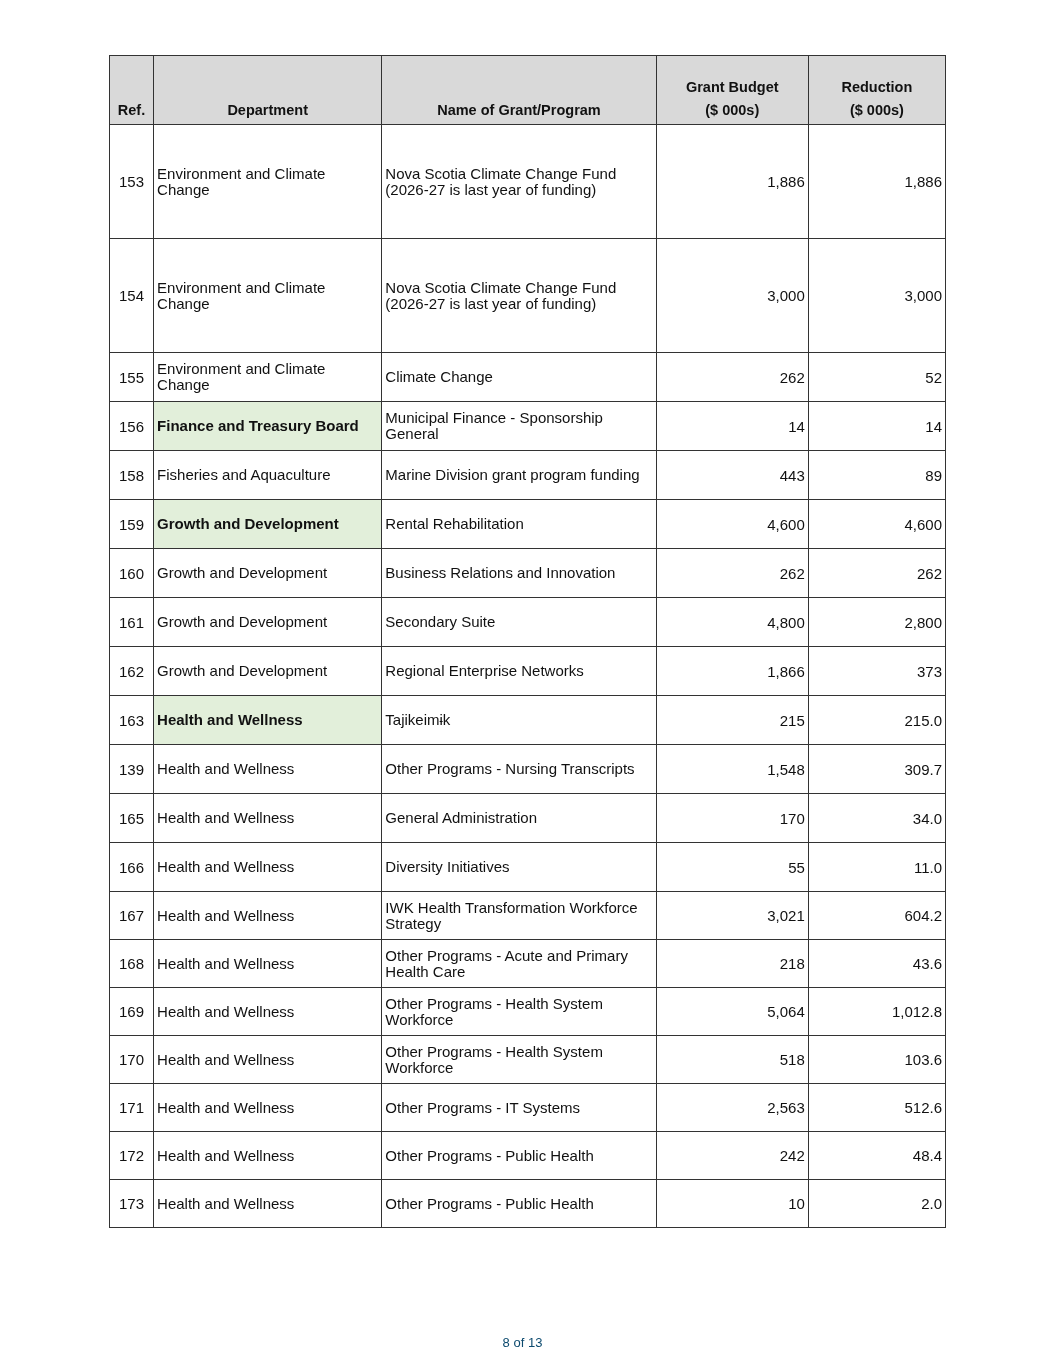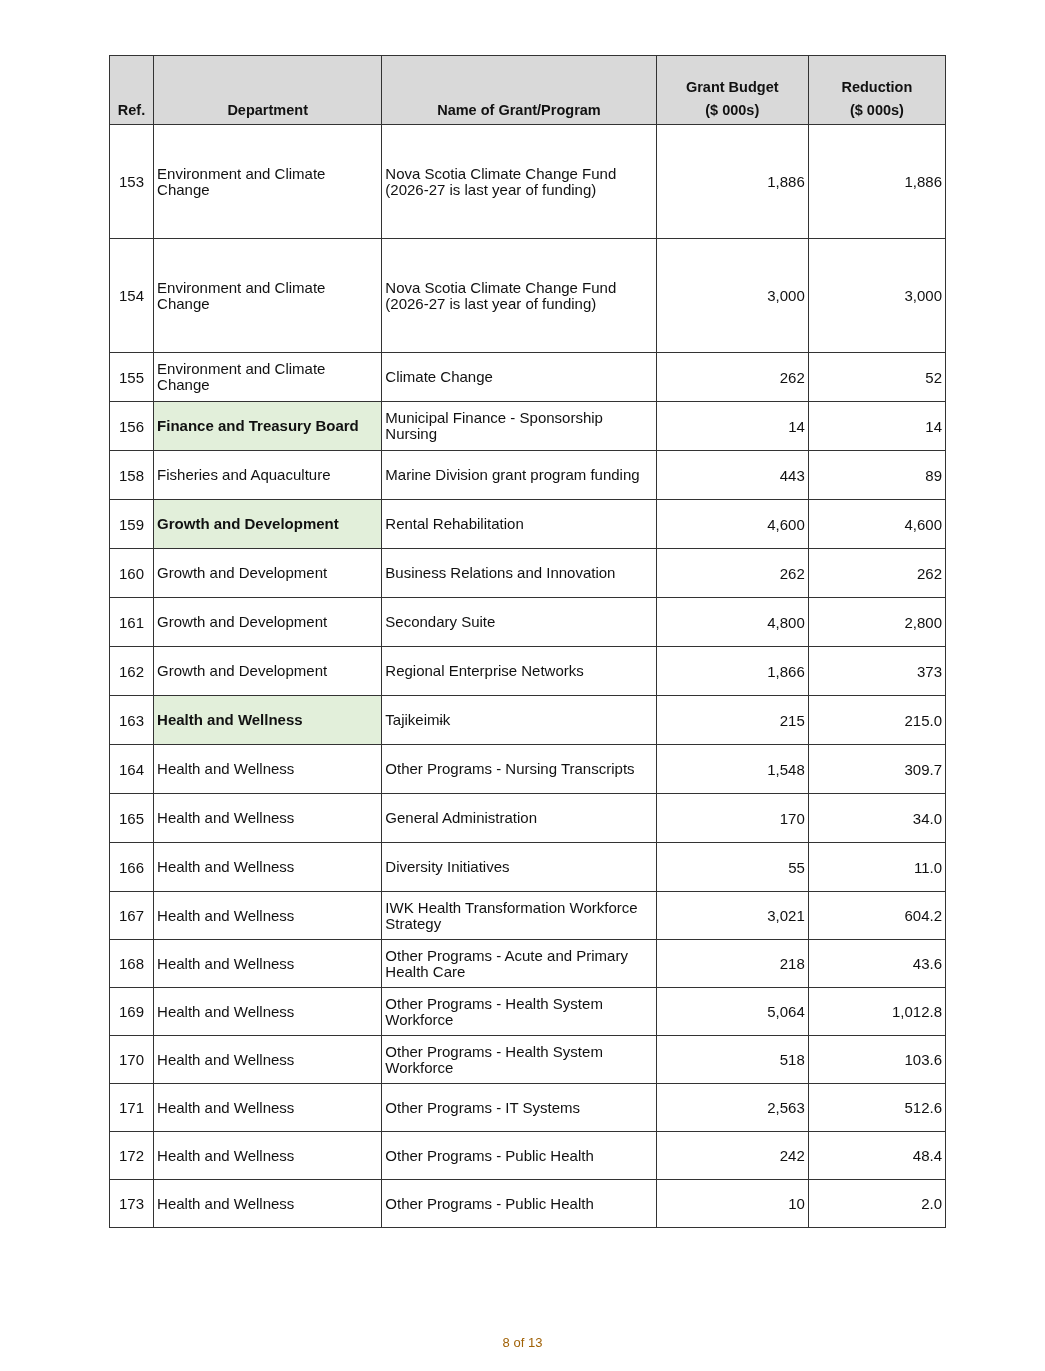--- a/index.html
+++ b/index.html
@@ -27,21 +27,21 @@
   col.c-dept { width: 228px; }
   col.c-name { width: 274px; }
   col.c-budget { width: 152px; }
   col.c-red { width: 137px; }
   td.ref { text-align: center; padding: 0 2px; }
   td.num { text-align: right; padding-right: 8px; }
   td.dept, td.name { text-align: left; line-height: 16px; }
   td.dept.hl { background: #e2efda; font-weight: bold; }
   .footer {
     position: absolute; top: 1335px; left: 0; width: 1045px;
-    text-align: center; font-size: 13px; color: #a16207;
+    text-align: center; font-size: 13px; color: #0c4a6e;
   }
 </style>
 </head>
 <body>
 
 <table class="grants">
   <colgroup>
     <col class="c-ref">
       <col class="c-dept">
       <col class="c-name">
@@ -81,21 +81,21 @@
       <tr>
         <td class="ref" style="height: 48px;">155</td>
         <td class="dept" style="height: 48px;">Environment and Climate Change</td>
         <td class="name" style="height: 48px;">Climate Change</td>
         <td class="num" style="height: 48px;">262</td>
         <td class="num" style="height: 48px;">52</td>
       </tr>
       <tr>
         <td class="ref" style="height: 48px;">156</td>
         <td class="dept hl" style="height: 48px;">Finance and Treasury Board</td>
-        <td class="name" style="height: 48px;">Municipal Finance - Sponsorship Nursing</td>
+        <td class="name" style="height: 48px;">Municipal Finance - Sponsorship General</td>
         <td class="num" style="height: 48px;">14</td>
         <td class="num" style="height: 48px;">14</td>
       </tr>
       <tr>
         <td class="ref" style="height: 48px;">158</td>
         <td class="dept" style="height: 48px;">Fisheries and Aquaculture</td>
         <td class="name" style="height: 48px;">Marine Division grant program funding</td>
         <td class="num" style="height: 48px;">443</td>
         <td class="num" style="height: 48px;">89</td>
       </tr>
@@ -128,21 +128,21 @@
         <td class="num" style="height: 48px;">373</td>
       </tr>
       <tr>
         <td class="ref" style="height: 48px;">163</td>
         <td class="dept hl" style="height: 48px;">Health and Wellness</td>
         <td class="name" style="height: 48px;">Tajikeimɨk</td>
         <td class="num" style="height: 48px;">215</td>
         <td class="num" style="height: 48px;">215.0</td>
       </tr>
       <tr>
-        <td class="ref" style="height: 48px;">164</td>
+        <td class="ref" style="height: 48px;">139</td>
         <td class="dept" style="height: 48px;">Health and Wellness</td>
         <td class="name" style="height: 48px;">Other Programs - Nursing Transcripts</td>
         <td class="num" style="height: 48px;">1,548</td>
         <td class="num" style="height: 48px;">309.7</td>
       </tr>
       <tr>
         <td class="ref" style="height: 48px;">165</td>
         <td class="dept" style="height: 48px;">Health and Wellness</td>
         <td class="name" style="height: 48px;">General Administration</td>
         <td class="num" style="height: 48px;">170</td>

